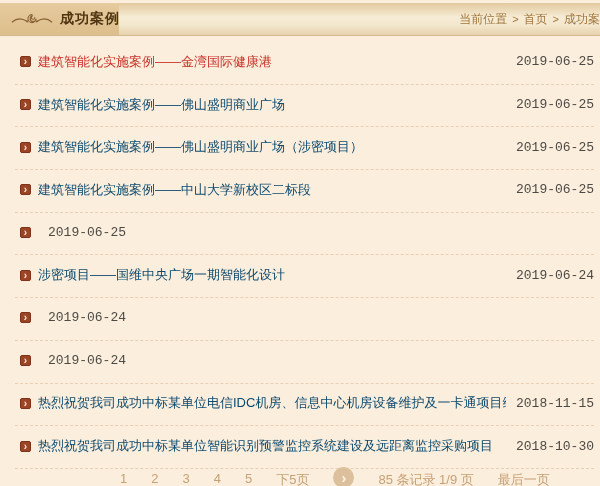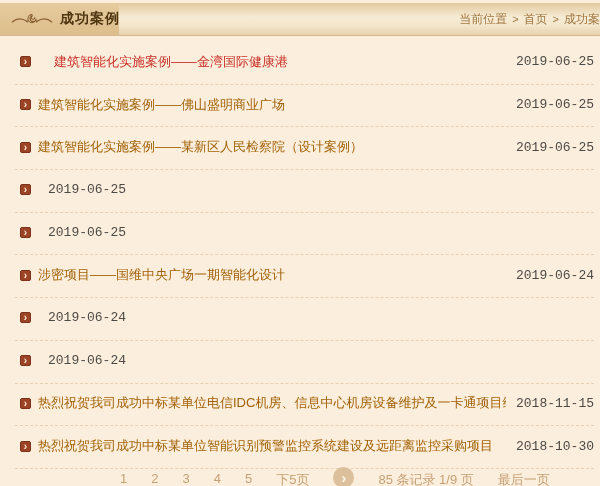--- a/index.html
+++ b/index.html
@@ -40,24 +40,24 @@
     border-bottom:1px dashed #e9cfb3;
     padding-bottom:2px;
   }
   .bullet {
     width:11px; height:11px; border-radius:2px;
     background:#9c4526; border:1px solid #7c3119;
     color:#fceedd; font-size:10px; line-height:9px; font-weight:bold;
     text-align:center; margin:0 7px 0 5px; flex:0 0 auto;
   }
   .row .title {
-    font-size:13px; color:#a16207; text-decoration:none;
+    font-size:13px; color:#0c4a6e; text-decoration:none;
     white-space:nowrap; overflow:hidden; flex:1 1 auto;
   }
-  .row.active .title { color:#c93028;margin-left:16px; }
+  .row.active .title { color:#c93028; }
   .row .date {
     font-size:13px; color:#4d4a45; white-space:nowrap;
     flex:0 0 auto; padding-left:10px;font-family:Liberation Mono, monospace;
   }
   
   .pager {
     position:absolute; top:471px; left:0; right:0;
     display:flex; align-items:flex-start; gap:24px;
     padding-left:120px;
     font-size:13px; color:#c5a175; white-space:nowrap;
@@ -105,26 +105,27 @@
     </div>
 
     <div class="row">
       <span class="bullet">›</span>
       <a href="#" class="title">建筑智能化实施案例——佛山盛明商业广场</a>
       <span class="date">2019-06-25</span>
     </div>
 
     <div class="row">
       <span class="bullet">›</span>
-      <a href="#" class="title">建筑智能化实施案例——某新区人民检察院（设计案例）</a>
+      <a href="#" class="title">建筑智能化实施案例——佛山盛明商业广场（涉密项目）</a>
       <span class="date">2019-06-25</span>
     </div>
 
     <div class="row">
       <span class="bullet">›</span>
+      <a href="#" class="title">建筑智能化实施案例——中山大学新校区二标段</a>
       <span class="date">2019-06-25</span>
     </div>
 
     <div class="row">
       <span class="bullet">›</span>
       <span class="date">2019-06-25</span>
     </div>
 
     <div class="row">
       <span class="bullet">›</span>

